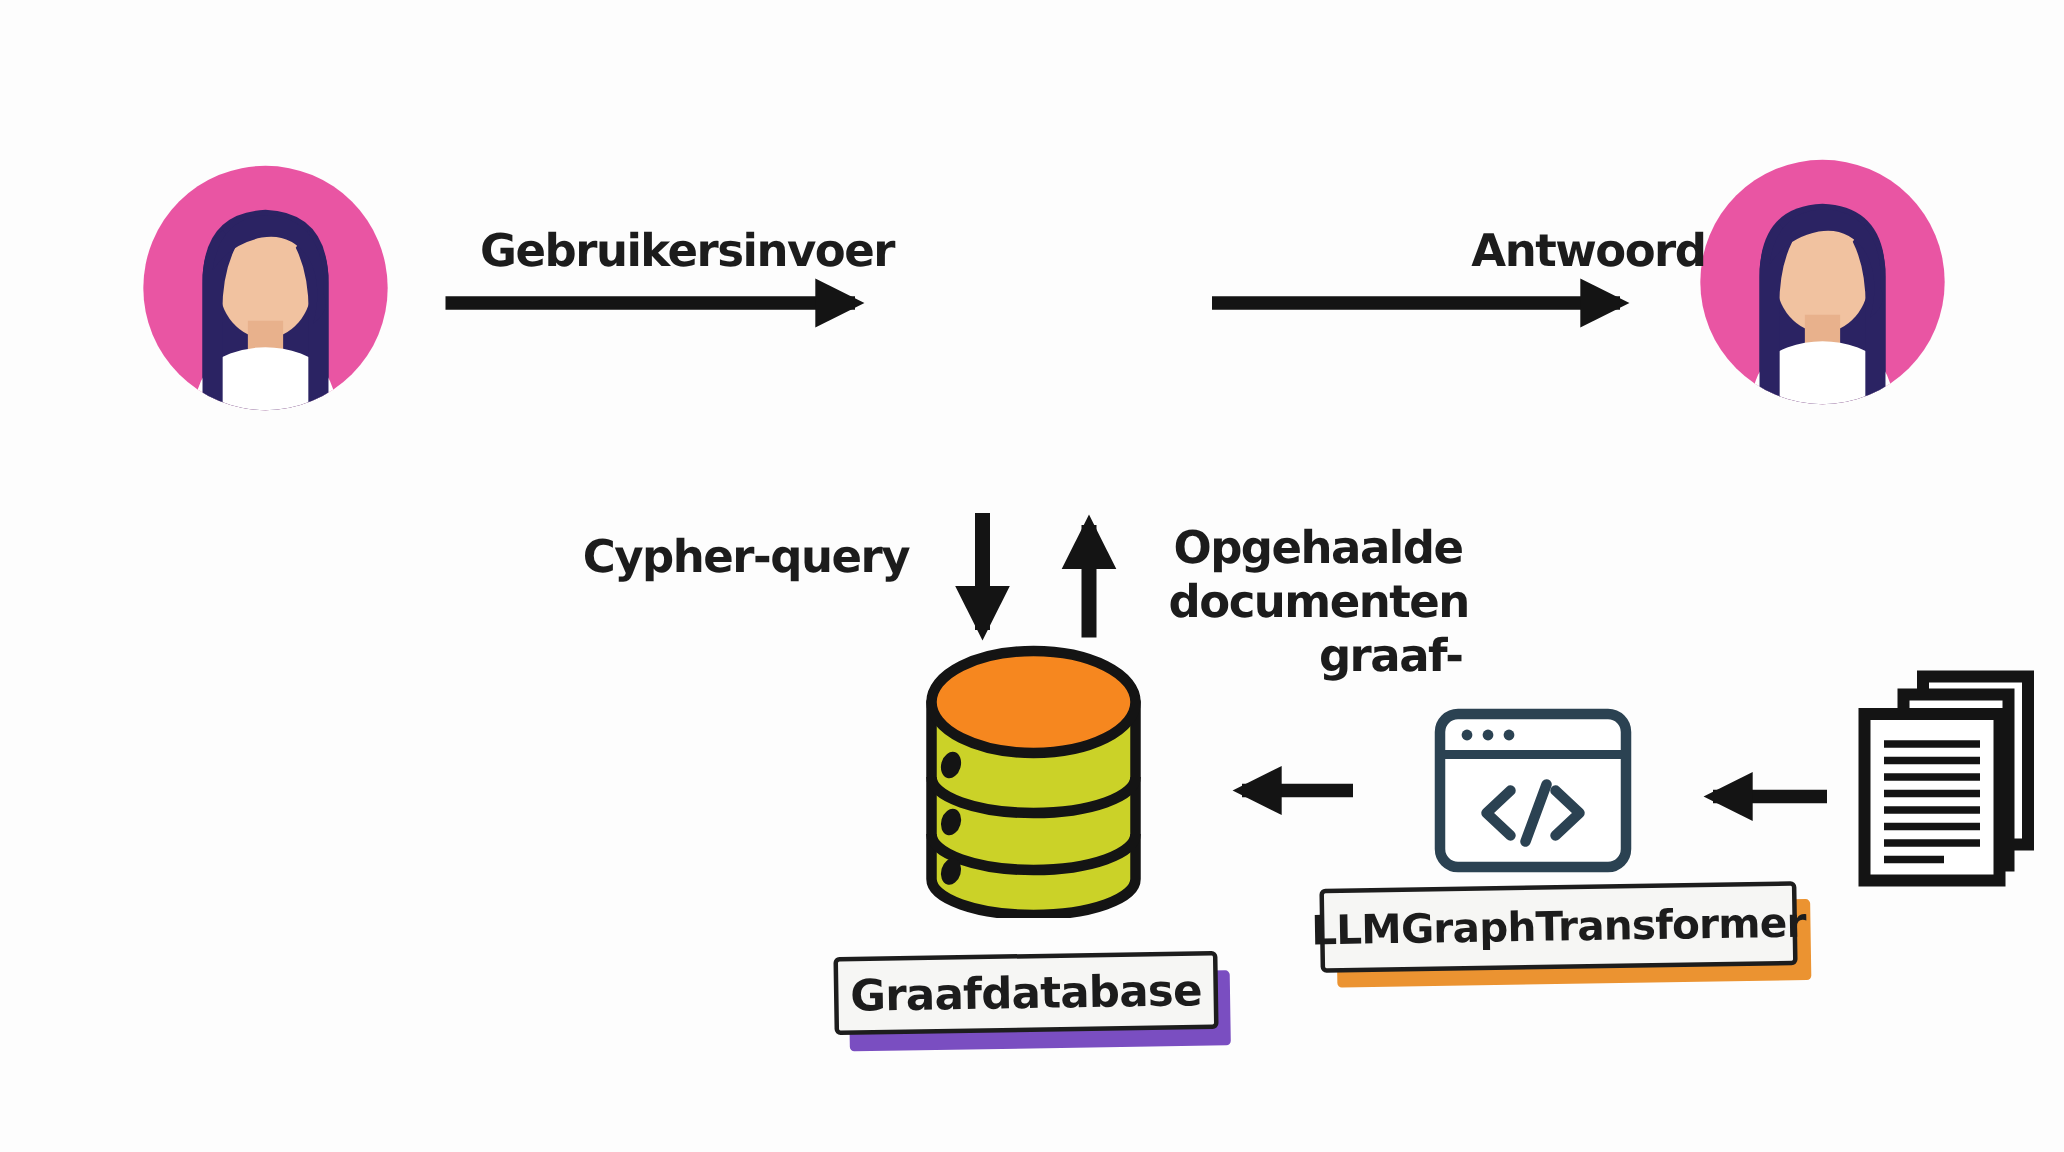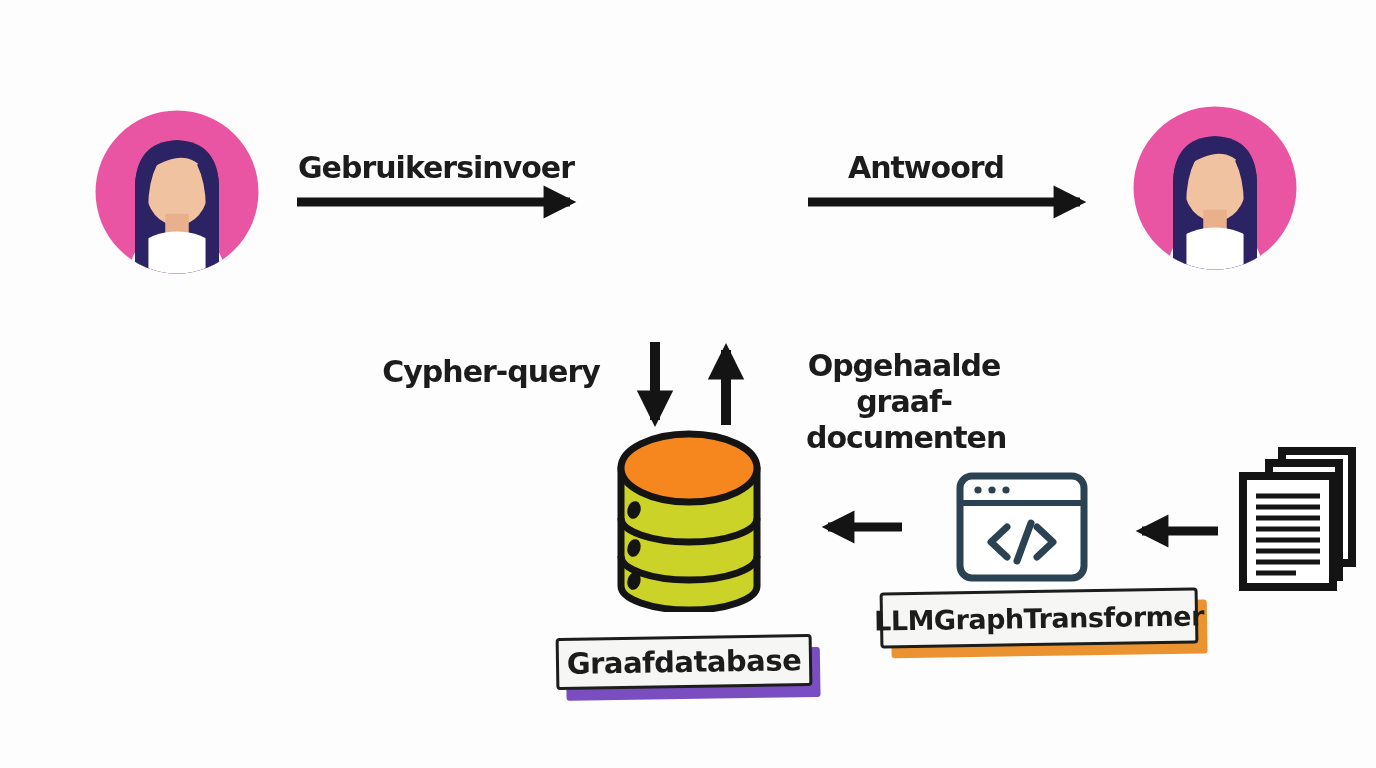--- a/index.html
+++ b/index.html
@@ -11,21 +11,21 @@
   html,body{margin:0;padding:0;}
   body{
     width:1376px;height:768px;overflow:hidden;
     background:var(--background);
     font-family:"DejaVu Sans","Liberation Sans",sans-serif;
     color:var(--text);
   }
   .canvas{position:relative;width:1376px;height:768px;}
   .abs{position:absolute;}
   .label{
-    font-weight:bold;text-align:center;color:var(--text);
+    font-weight:bold;text-align:right;color:var(--text);
     letter-spacing:-1px;line-height:1.18;white-space:nowrap;
   }
   .label-lg{font-size:30px;}
   .multiline{white-space:normal;line-height:36px;}
   .namebox{
     background:#f6f6f4;border:3.5px solid #1d1d1d;border-radius:4px;
     display:flex;align-items:center;justify-content:center;
     font-weight:bold;letter-spacing:-0.5px;color:var(--text);
     box-sizing:border-box;
   }
@@ -77,28 +77,28 @@
   <svg class="abs" style="left:93px;top:108px" width="168" height="173" viewBox="0 0 200 206">
     <use href="#avatar"></use>
   </svg>
 
   <svg class="abs" style="left:1131px;top:104px" width="168" height="173" viewBox="0 0 200 206">
     <use href="#avatar"></use>
   </svg>
 
   <div class="abs label label-lg" style="left:276px;top:150px;width:320px">Gebruikersinvoer</div>
 
-  <div class="abs label label-lg" style="left:766px;top:150px;width:320px">Antwoord</div>
+  <div class="abs label label-lg" style="left:817px;top:150px;width:320px">Antwoord</div>
 
   <div class="abs label label-lg" style="left:376px;top:354px;width:230px">Cypher-query</div>
 
-  <div class="abs label label-lg multiline" style="left:806px;top:348px;width:196px">
+  <div class="abs label label-lg multiline" style="left:779px;top:348px;width:196px">
     <div>Opgehaalde</div>
+    <div>documenten</div>
     <div>graaf-</div>
-    <div>documenten</div>
   </div>
 
   <svg class="abs" style="left:613px;top:428px" width="152" height="184" viewBox="0 0 152 184">
     <path d="M8,40 L8,158 A68,24 0 0 0 144,158 L144,40 Z" class="f-chart s-out" stroke-width="7" stroke-linejoin="round"></path>
     <path d="M8,90 A68,24 0 0 0 144,90" fill="none" class="s-out" stroke-width="7"></path>
     <path d="M8,128 A68,24 0 0 0 144,128" fill="none" class="s-out" stroke-width="7"></path>
     <ellipse cx="76" cy="40" rx="68" ry="34" class="f-orange s-out" stroke-width="7"></ellipse>
     <ellipse cx="21" cy="82" rx="6.5" ry="9" class="f-out" transform="rotate(16 21 82)"></ellipse>
     <ellipse cx="21" cy="120" rx="6.5" ry="9" class="f-out" transform="rotate(16 21 120)"></ellipse>
     <ellipse cx="21" cy="153" rx="6.5" ry="9" class="f-out" transform="rotate(16 21 153)"></ellipse>

